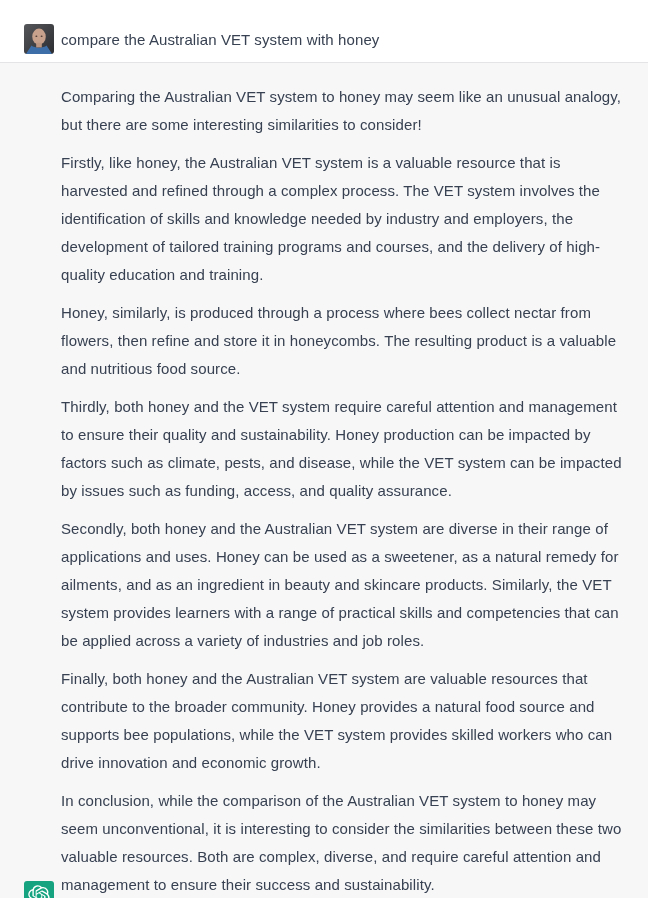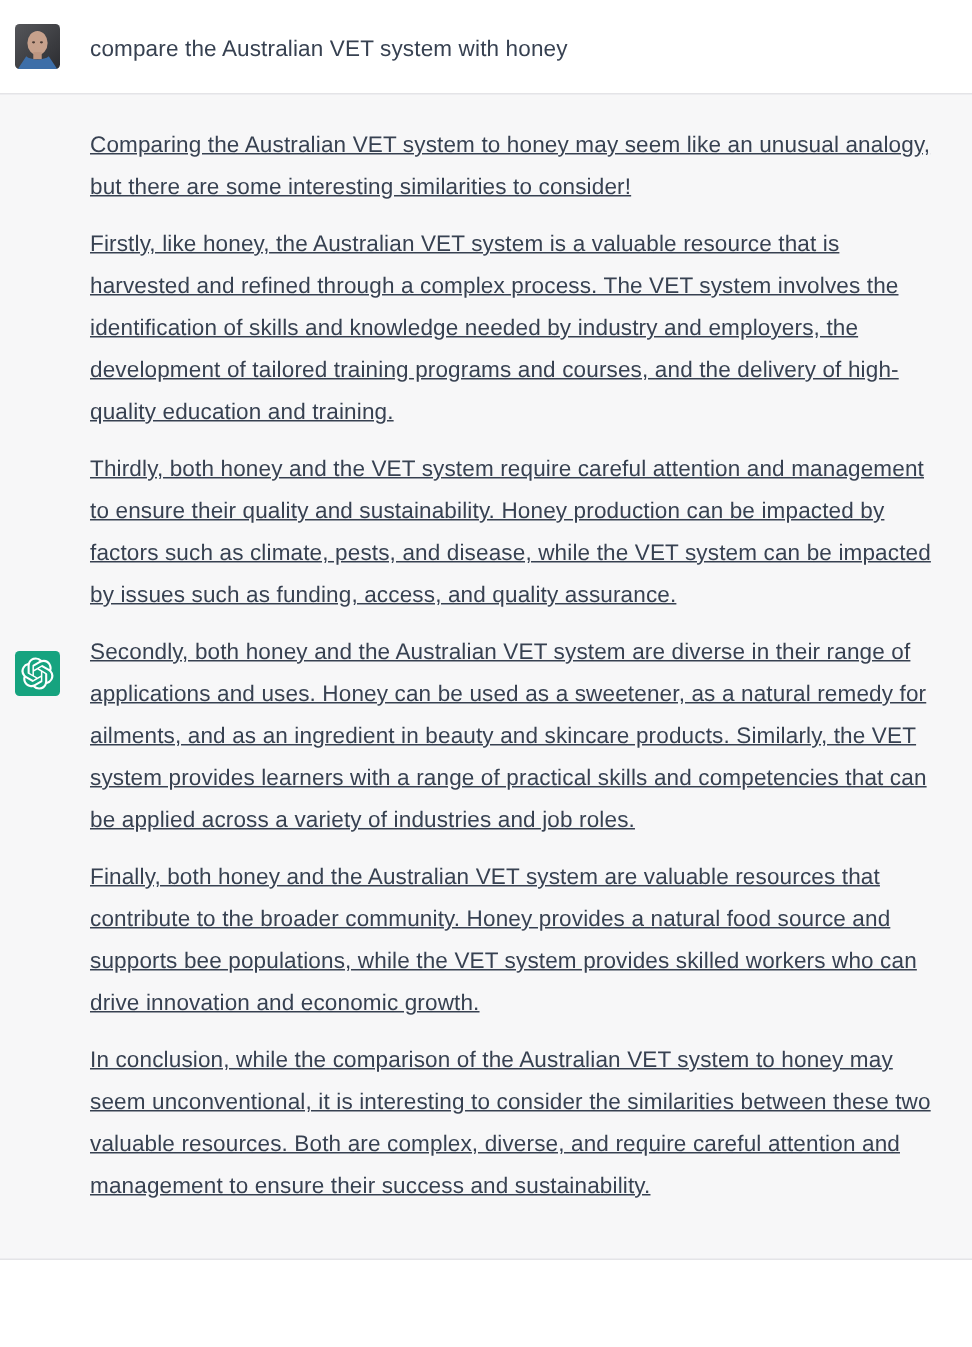--- a/index.html
+++ b/index.html
@@ -12,23 +12,23 @@
     height: 898px;
     font-family: "Liberation Sans", sans-serif;
     color: #374151;
     overflow: hidden;
   }
   .chat-thread {
     width: 648px;
   }
   .message-row {
     display: flex;
-    align-items: center;
-    gap: 20px;
-    padding: 8px 20px 8px 10px;
+    align-items: flex-end;
+    gap: 7px;
+    padding: 8px 20px 8px 24px;
     box-sizing: border-box;
   }
   .message-row.user {
     background: #ffffff;
     min-height: 62px;
   }
   .message-row.assistant {
     background: #f7f7f8;
     border-top: 1px solid #e4e4e7;
     border-bottom: 1px solid #e4e4e7;
@@ -58,21 +58,20 @@
   }
   .msg-text {
     font-size: 15px;
     line-height: 28px;
     padding-top: 3px;
     max-width: 577px;
     letter-spacing: 0.1px;
   }
   .paragraphs p {
     margin: 0 0 10px 0;
-    text-decoration: underline;
   }
   .paragraphs p:last-child {
     margin-bottom: 12px;
   }
 </style>
 </head>
 <body>
 
 <main class="chat-thread">
 
@@ -98,20 +97,21 @@
 
   <section class="message-row assistant">
     <div class="avatar bot-avatar">
       <svg viewBox="0 0 41 41" xmlns="http://www.w3.org/2000/svg">
         <path fill="#ffffff" d="M37.532 16.87a9.963 9.963 0 0 0-.856-8.184 10.078 10.078 0 0 0-10.855-4.835A9.964 9.964 0 0 0 18.306.5a10.079 10.079 0 0 0-9.614 6.977 9.967 9.967 0 0 0-6.664 4.834 10.08 10.08 0 0 0 1.24 11.817 9.965 9.965 0 0 0 .856 8.185 10.079 10.079 0 0 0 10.855 4.835 9.965 9.965 0 0 0 7.516 3.35 10.078 10.078 0 0 0 9.617-6.981 9.967 9.967 0 0 0 6.663-4.834 10.079 10.079 0 0 0-1.243-11.813zM22.498 37.886a7.474 7.474 0 0 1-4.799-1.735c.061-.033.168-.091.237-.134l7.964-4.6a1.294 1.294 0 0 0 .655-1.134V19.054l3.366 1.944a.12.12 0 0 1 .066.092v9.299a7.505 7.505 0 0 1-7.49 7.496zM6.392 31.006a7.471 7.471 0 0 1-.894-5.023c.06.036.162.099.237.141l7.964 4.6a1.297 1.297 0 0 0 1.308 0l9.724-5.614v3.888a.12.12 0 0 1-.048.103l-8.051 4.649a7.504 7.504 0 0 1-10.24-2.744zM4.297 13.62A7.469 7.469 0 0 1 8.2 10.333c0 .068-.004.19-.004.274v9.201a1.294 1.294 0 0 0 .654 1.132l9.723 5.614-3.366 1.944a.12.12 0 0 1-.114.01L7.04 23.856a7.504 7.504 0 0 1-2.743-10.237zm27.658 6.437-9.724-5.615 3.367-1.943a.121.121 0 0 1 .113-.01l8.052 4.648a7.498 7.498 0 0 1-1.158 13.528v-9.476a1.293 1.293 0 0 0-.65-1.132zm3.35-5.043c-.059-.037-.162-.099-.236-.141l-7.965-4.6a1.298 1.298 0 0 0-1.308 0l-9.723 5.614v-3.888a.12.12 0 0 1 .048-.103l8.05-4.645a7.497 7.497 0 0 1 11.135 7.763zm-21.063 6.929-3.367-1.944a.12.12 0 0 1-.065-.092v-9.299a7.497 7.497 0 0 1 12.293-5.756 6.94 6.94 0 0 0-.236.134l-7.965 4.6a1.294 1.294 0 0 0-.654 1.132l-.006 11.225zm1.829-3.943 4.33-2.501 4.332 2.5v5l-4.331 2.5-4.331-2.5V18z"></path>
       </svg>
     </div>
     <div class="msg-text paragraphs">
       <p>Comparing the Australian VET system to honey may seem like an unusual analogy, but there are some interesting similarities to consider!</p>
       <p>Firstly, like honey, the Australian VET system is a valuable resource that is harvested and refined through a complex process. The VET system involves the identification of skills and knowledge needed by industry and employers, the development of tailored training programs and courses, and the delivery of high-quality education and training.</p>
+      <p>Honey, similarly, is produced through a process where bees collect nectar from flowers, then refine and store it in honeycombs. The resulting product is a valuable and nutritious food source.</p>
       <p>Thirdly, both honey and the VET system require careful attention and management to ensure their quality and sustainability. Honey production can be impacted by factors such as climate, pests, and disease, while the VET system can be impacted by issues such as funding, access, and quality assurance.</p>
       <p>Secondly, both honey and the Australian VET system are diverse in their range of applications and uses. Honey can be used as a sweetener, as a natural remedy for ailments, and as an ingredient in beauty and skincare products. Similarly, the VET system provides learners with a range of practical skills and competencies that can be applied across a variety of industries and job roles.</p>
       <p>Finally, both honey and the Australian VET system are valuable resources that contribute to the broader community. Honey provides a natural food source and supports bee populations, while the VET system provides skilled workers who can drive innovation and economic growth.</p>
       <p>In conclusion, while the comparison of the Australian VET system to honey may seem unconventional, it is interesting to consider the similarities between these two valuable resources. Both are complex, diverse, and require careful attention and management to ensure their success and sustainability.</p>
     </div>
   </section>
 
 </main>
 
 </body></html>

